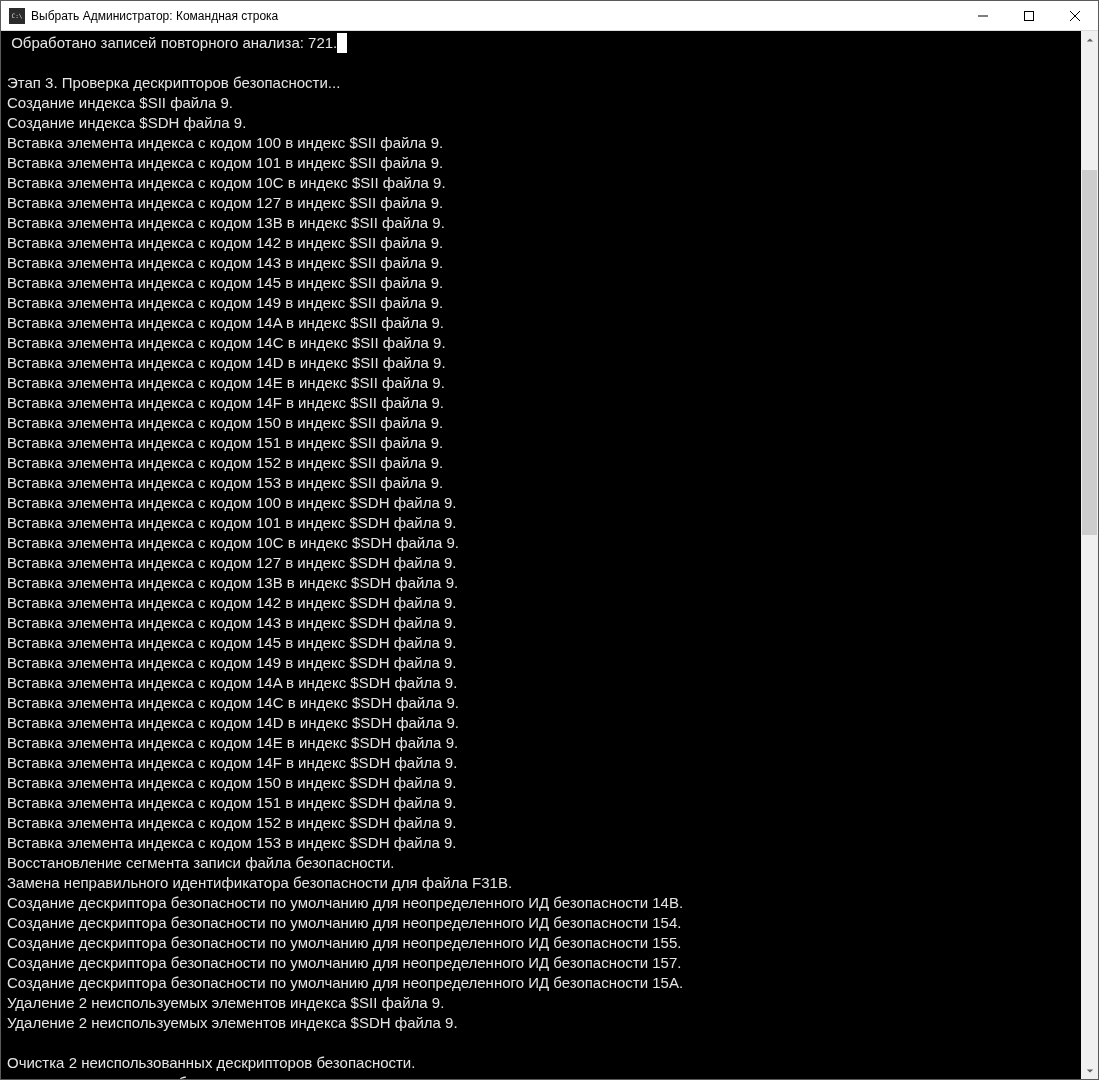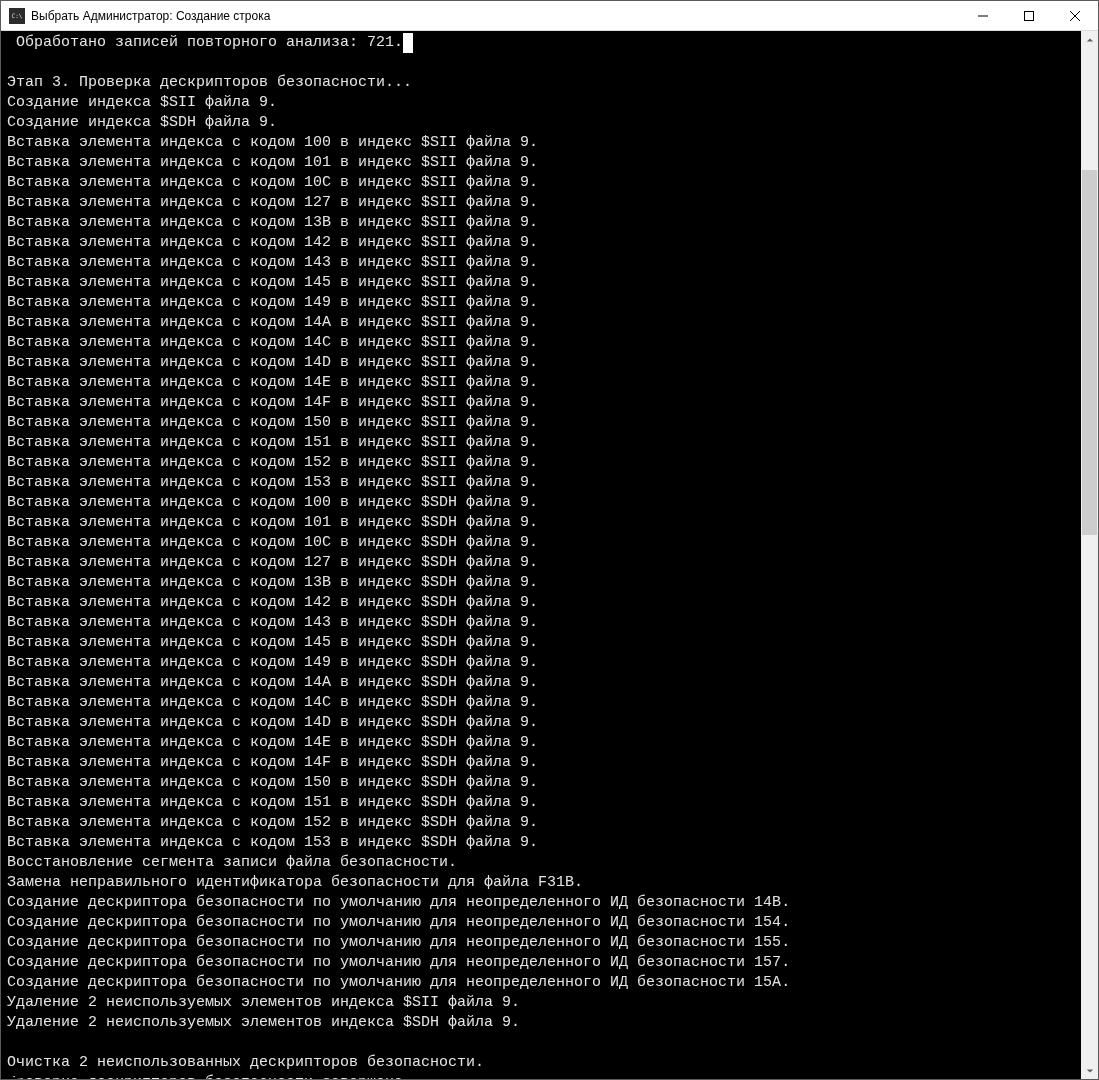--- a/index.html
+++ b/index.html
@@ -6,35 +6,35 @@
   html, body { width: 1099px; height: 1080px; overflow: hidden; font-family: "Segoe UI", Tahoma, sans-serif; background: #fff; }
   .window { width: 1099px; height: 1080px; display: flex; flex-direction: column; border: 1px solid #5a5a5a; background: #fff; }
   .titlebar { height: 30px; background: #ffffff; display: flex; align-items: center; border-bottom: 1px solid #dcdcdc; }
   .titlebar-icon { width: 16px; height: 16px; margin: 0 6px 0 8px; background: #2b2b2b; display: inline-flex; align-items: center; justify-content: center; position: relative; }
   .titlebar-icon::after { content: "C:\\"; color: #ddd; font-size: 6px; font-family: Consolas, monospace; line-height: 1; }
   .titlebar-title { flex: 1; font-size: 12px; color: #000; white-space: nowrap; overflow: hidden; }
   .win-controls { display: flex; height: 100%; }
   .win-btn { width: 46px; height: 100%; display: flex; align-items: center; justify-content: center; background: transparent; border: none; cursor: default; }
   .win-btn svg { width: 10px; height: 10px; stroke: #000; stroke-width: 1; fill: none; }
   .console-wrap { flex: 1; display: flex; background: #000; min-height: 0; }
-  .console { flex: 1; background: #000; color: #e5e5e5; font-family: Liberation Mono, monospace; font-size: 15px; line-height: 20px; padding: 2px 6px 6px 6px; white-space: pre; overflow: hidden; border-radius: 22px; }
+  .console { flex: 1; background: #000; color: #e5e5e5; font-family: Liberation Sans, sans-serif; font-size: 15px; line-height: 20px; padding: 2px 6px 6px 6px; white-space: pre; overflow: hidden; border-radius: 22px; }
   .sel { background: #ffffff; width: 10px; height: 20px; display: inline-block; vertical-align: top; }
   .scrollbar { width: 17px; background: #f0f0f0; display: flex; flex-direction: column; border-left: 0; }
   .sb-btn { height: 17px; background: #f0f0f0; display: flex; align-items: center; justify-content: center; }
   .sb-btn svg { width: 8px; height: 8px; fill: #606060; }
   .sb-track { flex: 1; background: #f0f0f0; position: relative; }
   .sb-thumb { position: absolute; left: 1px; right: 1px; top: 12%; height: 36%; background: #cdcdcd; }
 </style>
 </head>
 <body>
 
 <div class="window">
   <div class="titlebar">
     <span class="titlebar-icon"></span>
-    <span class="titlebar-title">Выбрать Администратор: Создание строка</span>
+    <span class="titlebar-title">Выбрать Администратор: Командная строка</span>
     <div class="win-controls">
       <button class="win-btn">
         <svg viewBox="0 0 10 10">
             <path d="M0 5 H10"></path>
           </svg>
       </button>
       <button class="win-btn">
         <svg viewBox="0 0 10 10">
             <rect x="0.5" y="0.5" width="9" height="9"></rect>
           </svg>

